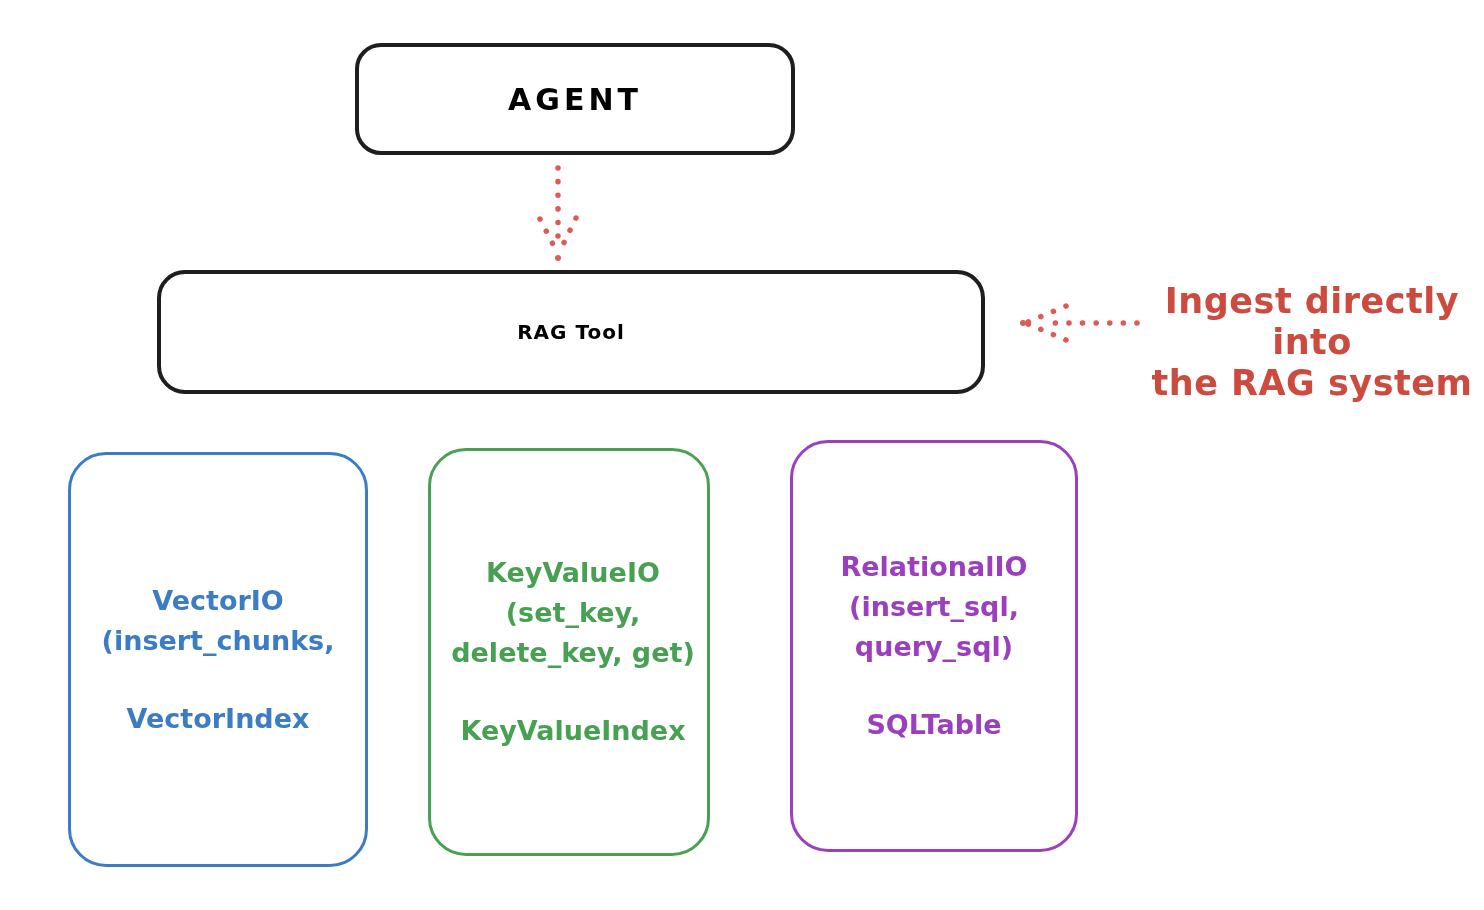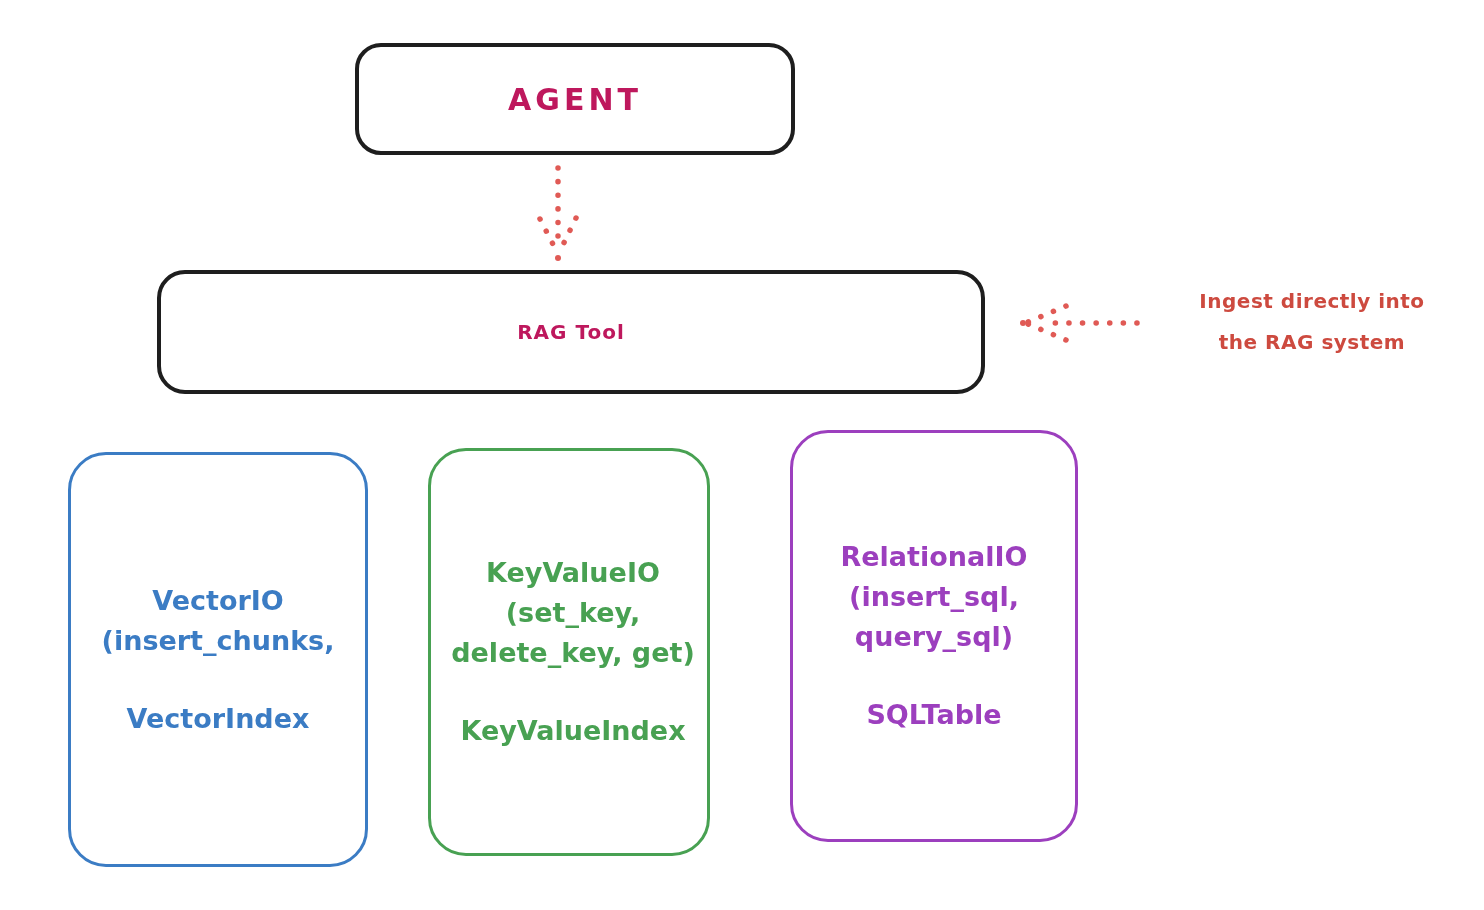--- a/index.html
+++ b/index.html
@@ -18,21 +18,21 @@
   .node {
     position: absolute;
     box-sizing: border-box;
     display: flex;
     align-items: center;
     justify-content: center;
     background: #ffffff;
   }
   .node-black {
     border: 4px solid #1e1e1e;
-    color: #be185d;
+    color: #000000;
   }
   .agent-node {
     left: 355px; top: 43px;
     width: 440px; height: 112px;
     border-radius: 26px;
     font-size: 30px;
     font-weight: 700;
     letter-spacing: 4px;
   }
   .rag-node {
@@ -54,30 +54,30 @@
     align-items: center;
     justify-content: center;
     text-align: center;
     font-size: 27px;
     font-weight: 700;
     line-height: 40px;
     padding: 0 8px;
   }
   .iobox-vector   { left: 68px;  top: 452px; width: 300px; height: 415px; }
   .iobox-keyvalue { left: 428px; top: 448px; width: 282px; height: 408px; padding-left: 16px; }
-  .iobox-relational { left: 790px; top: 430px; width: 288px; height: 412px; text-align: center; }
+  .iobox-relational { left: 790px; top: 440px; width: 288px; height: 412px; text-align: center; }
   .io-index-label {
     margin-top: 38px;
   }
   .annotation {
     position: absolute;
     left: 1140px; top: 281px;
     width: 344px;
     text-align: center;
-    font-size: 20px;
+    font-size: 35px;
     font-weight: 700;
     line-height: 41px;
     letter-spacing: 0.5px;
   }
   .arrow-layer {
     position: absolute;
     left: 0; top: 0;
     width: 1484px; height: 910px;
     pointer-events: none;
   }

